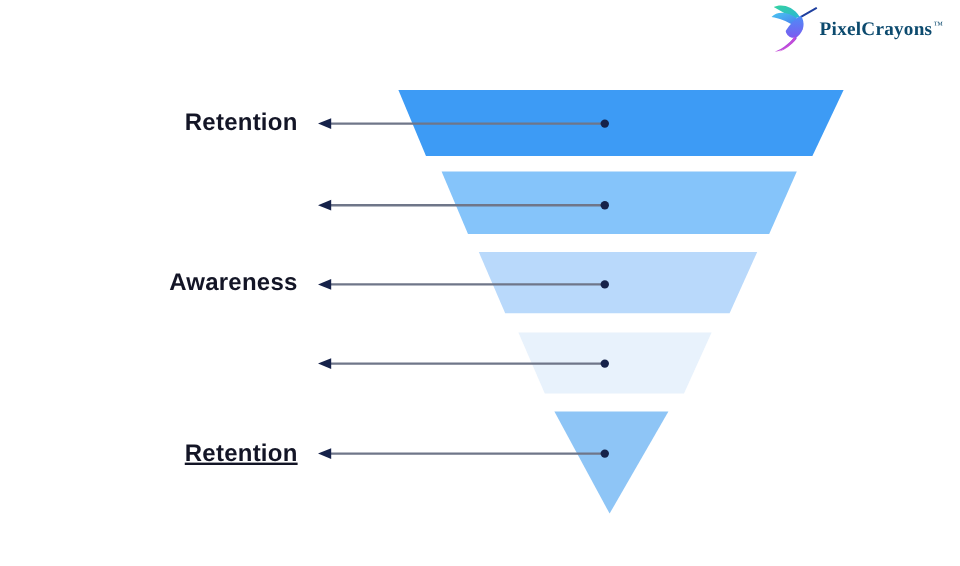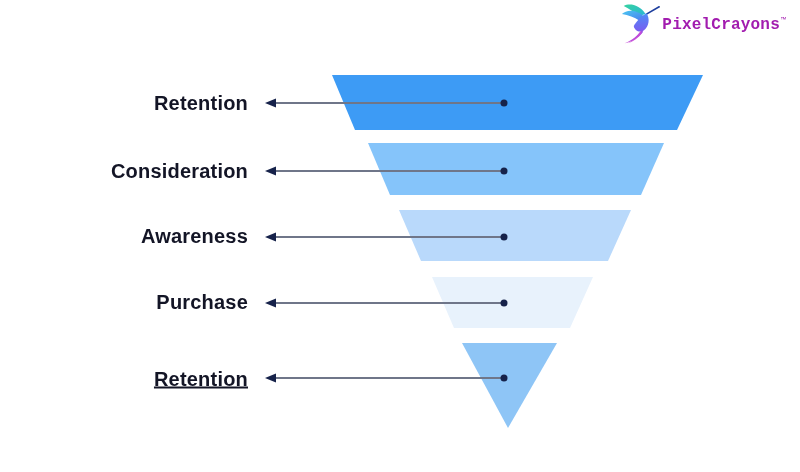--- a/index.html
+++ b/index.html
@@ -50,23 +50,21 @@
       <circle cx="504" cy="303" r="3.5" fill="#16224A"></circle>
     </g>
     <g>
       <line x1="273" y1="378" x2="504" y2="378" stroke-width="2" stroke="#6F7689"></line>
       <polygon points="265,378 276,373.5 276,382.5" fill="#16224A"></polygon>
       <circle cx="504" cy="378" r="3.5" fill="#16224A"></circle>
     </g>
   </svg>
 
   <div class="stage-label" style="top: 103px; color: rgb(19, 21, 38);">Retention</div>
-  <div class="stage-label" style="top: 171px; color: rgb(19, 21, 38);">Consideration</div>
   <div class="stage-label" style="top: 236px; color: rgb(19, 21, 38);">Awareness</div>
-  <div class="stage-label" style="top: 302px; color: rgb(19, 21, 38);">Purchase</div>
   <div class="stage-label" style="top: 379px; color: rgb(19, 21, 38); text-decoration: underline;">Retention</div>
 
   <div class="logo">
     <svg width="40" height="44" viewBox="0 0 44 48">
       <defs>
         <linearGradient id="gWingTop" x1="0" y1="0" x2="1" y2="1">
           <stop offset="0" stop-color="#35D39F"></stop>
             <stop offset="1" stop-color="#2BB4D8"></stop>
         </linearGradient>
         <linearGradient id="gWingMid" x1="0" y1="0" x2="1" y2="1">
@@ -82,18 +80,18 @@
             <stop offset="1" stop-color="#C94AD6"></stop>
         </linearGradient>
       </defs>
       <path d="M28,12 L42,4" stroke="#1E3F9E" stroke-width="1.8" stroke-linecap="round" fill="none"></path>
       <path d="M27,12 C20,1 9,0 3,3 C9,6 15,10 20,14 Z" fill="url(#gWingTop)"></path>
       <path d="M26,15 C16,6 6,7 1,12 C8,13 15,16 20,19 Z" fill="url(#gWingMid)"></path>
       <path d="M28,11 C32,17 31,25 25,30 C20,33 15,30 14,25 C17,20 22,14 28,11 Z" fill="url(#gBody)"></path>
       <path d="M24,28 C19,35 12,41 4,44 C12,43 19,38 24,32 Z" fill="url(#gTail)"></path>
       <path d="M22,30 C18,36 13,41 8,44 C14,42 19,38 23,33 Z" fill="#C94AD6" opacity="0.85"></path>
     </svg>
-    <div class="logo-text" style="color: #a21caf; font-family: Liberation Mono, monospace;">
+    <div class="logo-text" style="color: #0c4a6e;">
       <span>PixelCrayons</span><span class="tm">™</span>
     </div>
   </div>
 
 </div>
 
 </body></html>

